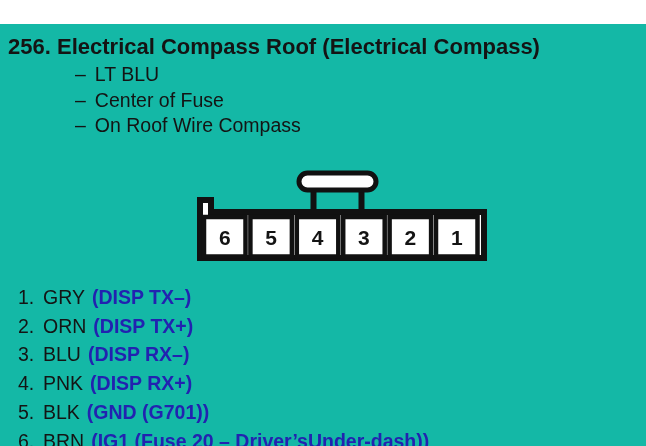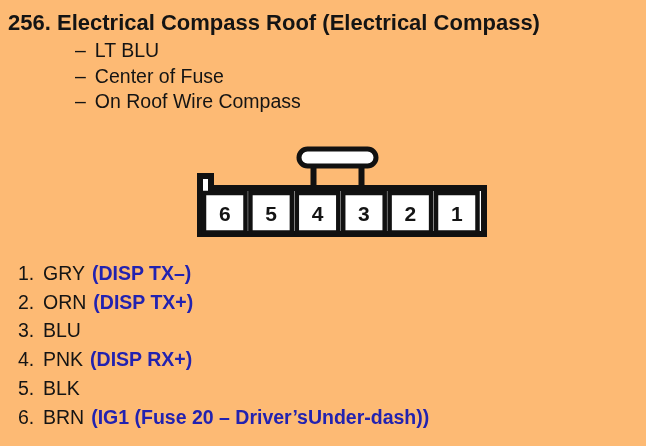--- a/index.html
+++ b/index.html
@@ -4,21 +4,21 @@
 <style>
   html, body { margin: 0; padding: 0; }
   body {
     width: 646px; height: 446px;
     background: #ffffff;
     font-family: "Liberation Sans", sans-serif;
     color: #141414;
     position: relative;
     overflow: hidden;
   }
-  .page { position: absolute; inset: 0; background: #fdba74; }
+  .page { position: absolute; inset: 0; background: #14b8a6; margin-top: 24px; }
 
   
   .header {
     position: absolute; left: 8px; top: 10px;
     display: flex;
     font-size: 22px; font-weight: bold;
     white-space: nowrap;
     color: #141414;
   }
   .header-number { width: 49px; flex: 0 0 auto; }
@@ -109,29 +109,31 @@
       <span class="pin-signal">(DISP TX–)</span>
     </div>
     <div class="pin-row">
       <span class="pin-number">2.</span>
       <span class="pin-color">ORN</span>
       <span class="pin-signal">(DISP TX+)</span>
     </div>
     <div class="pin-row">
       <span class="pin-number">3.</span>
       <span class="pin-color">BLU</span>
+      <span class="pin-signal">(DISP RX–)</span>
     </div>
     <div class="pin-row">
       <span class="pin-number">4.</span>
       <span class="pin-color">PNK</span>
       <span class="pin-signal">(DISP RX+)</span>
     </div>
     <div class="pin-row">
       <span class="pin-number">5.</span>
       <span class="pin-color">BLK</span>
+      <span class="pin-signal">(GND (G701))</span>
     </div>
     <div class="pin-row">
       <span class="pin-number">6.</span>
       <span class="pin-color">BRN</span>
       <span class="pin-signal">(IG1 (Fuse 20 – Driver’sUnder-dash))</span>
     </div>
   </div>
 
 </div>
 

